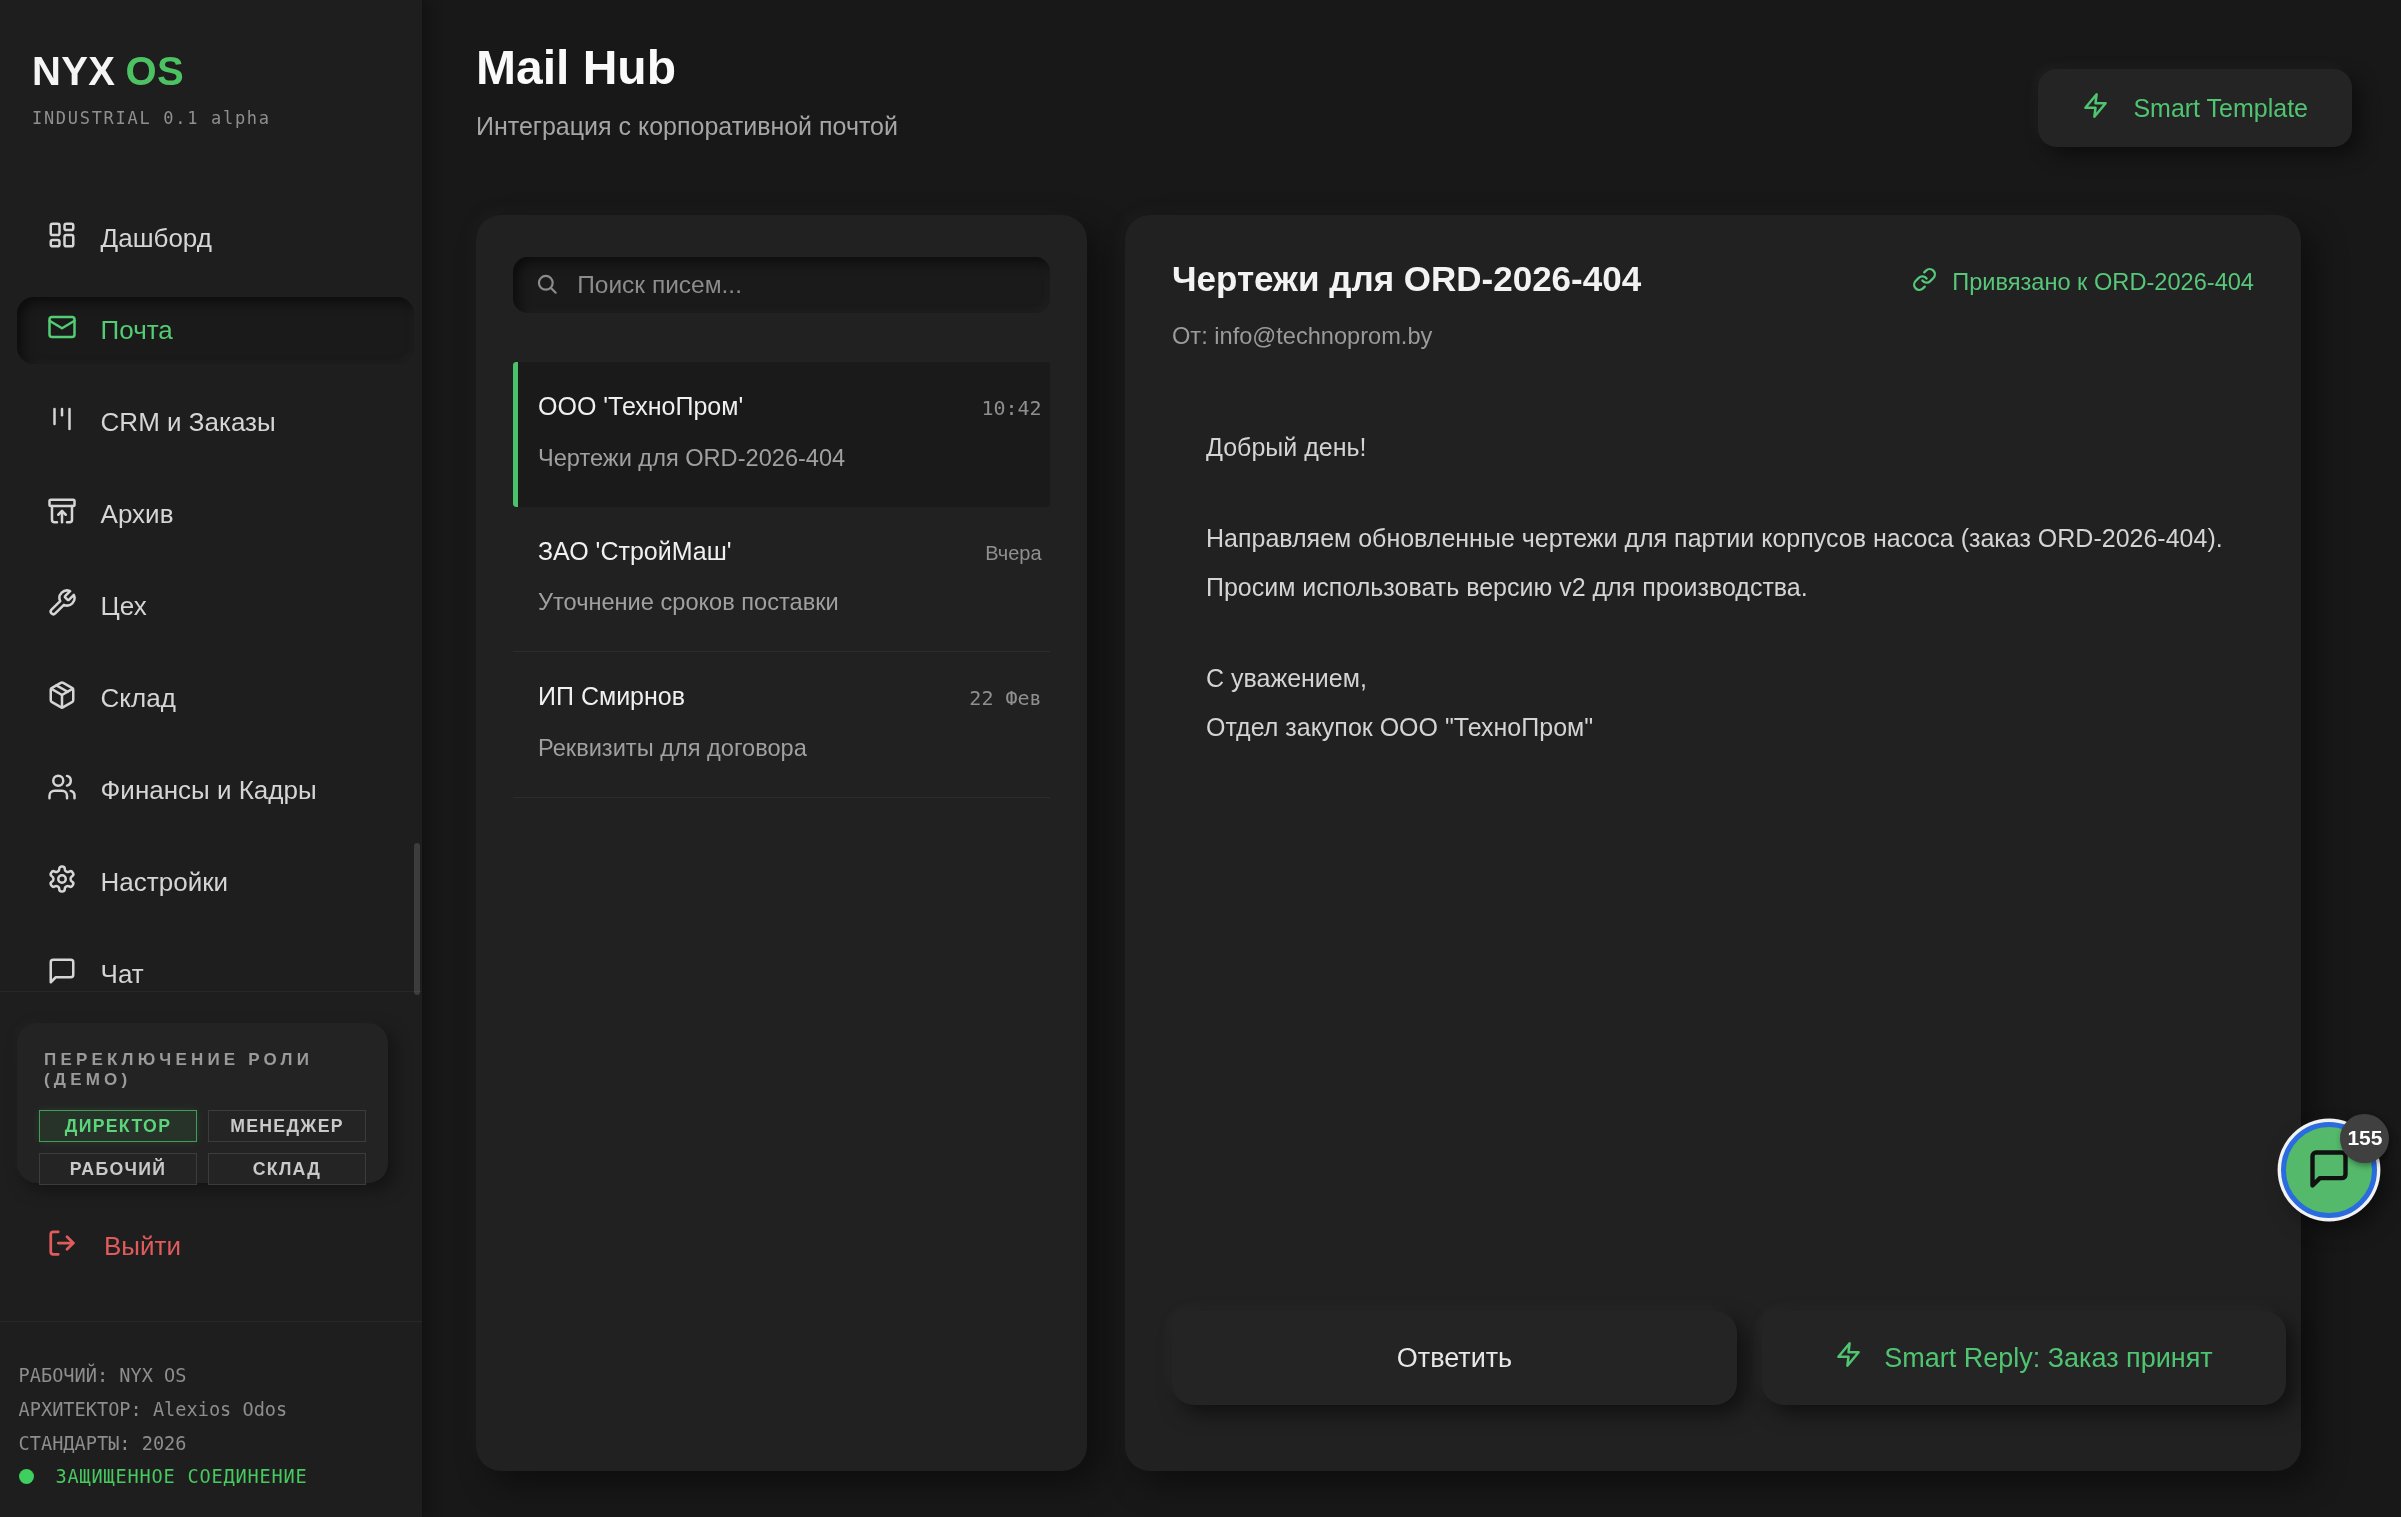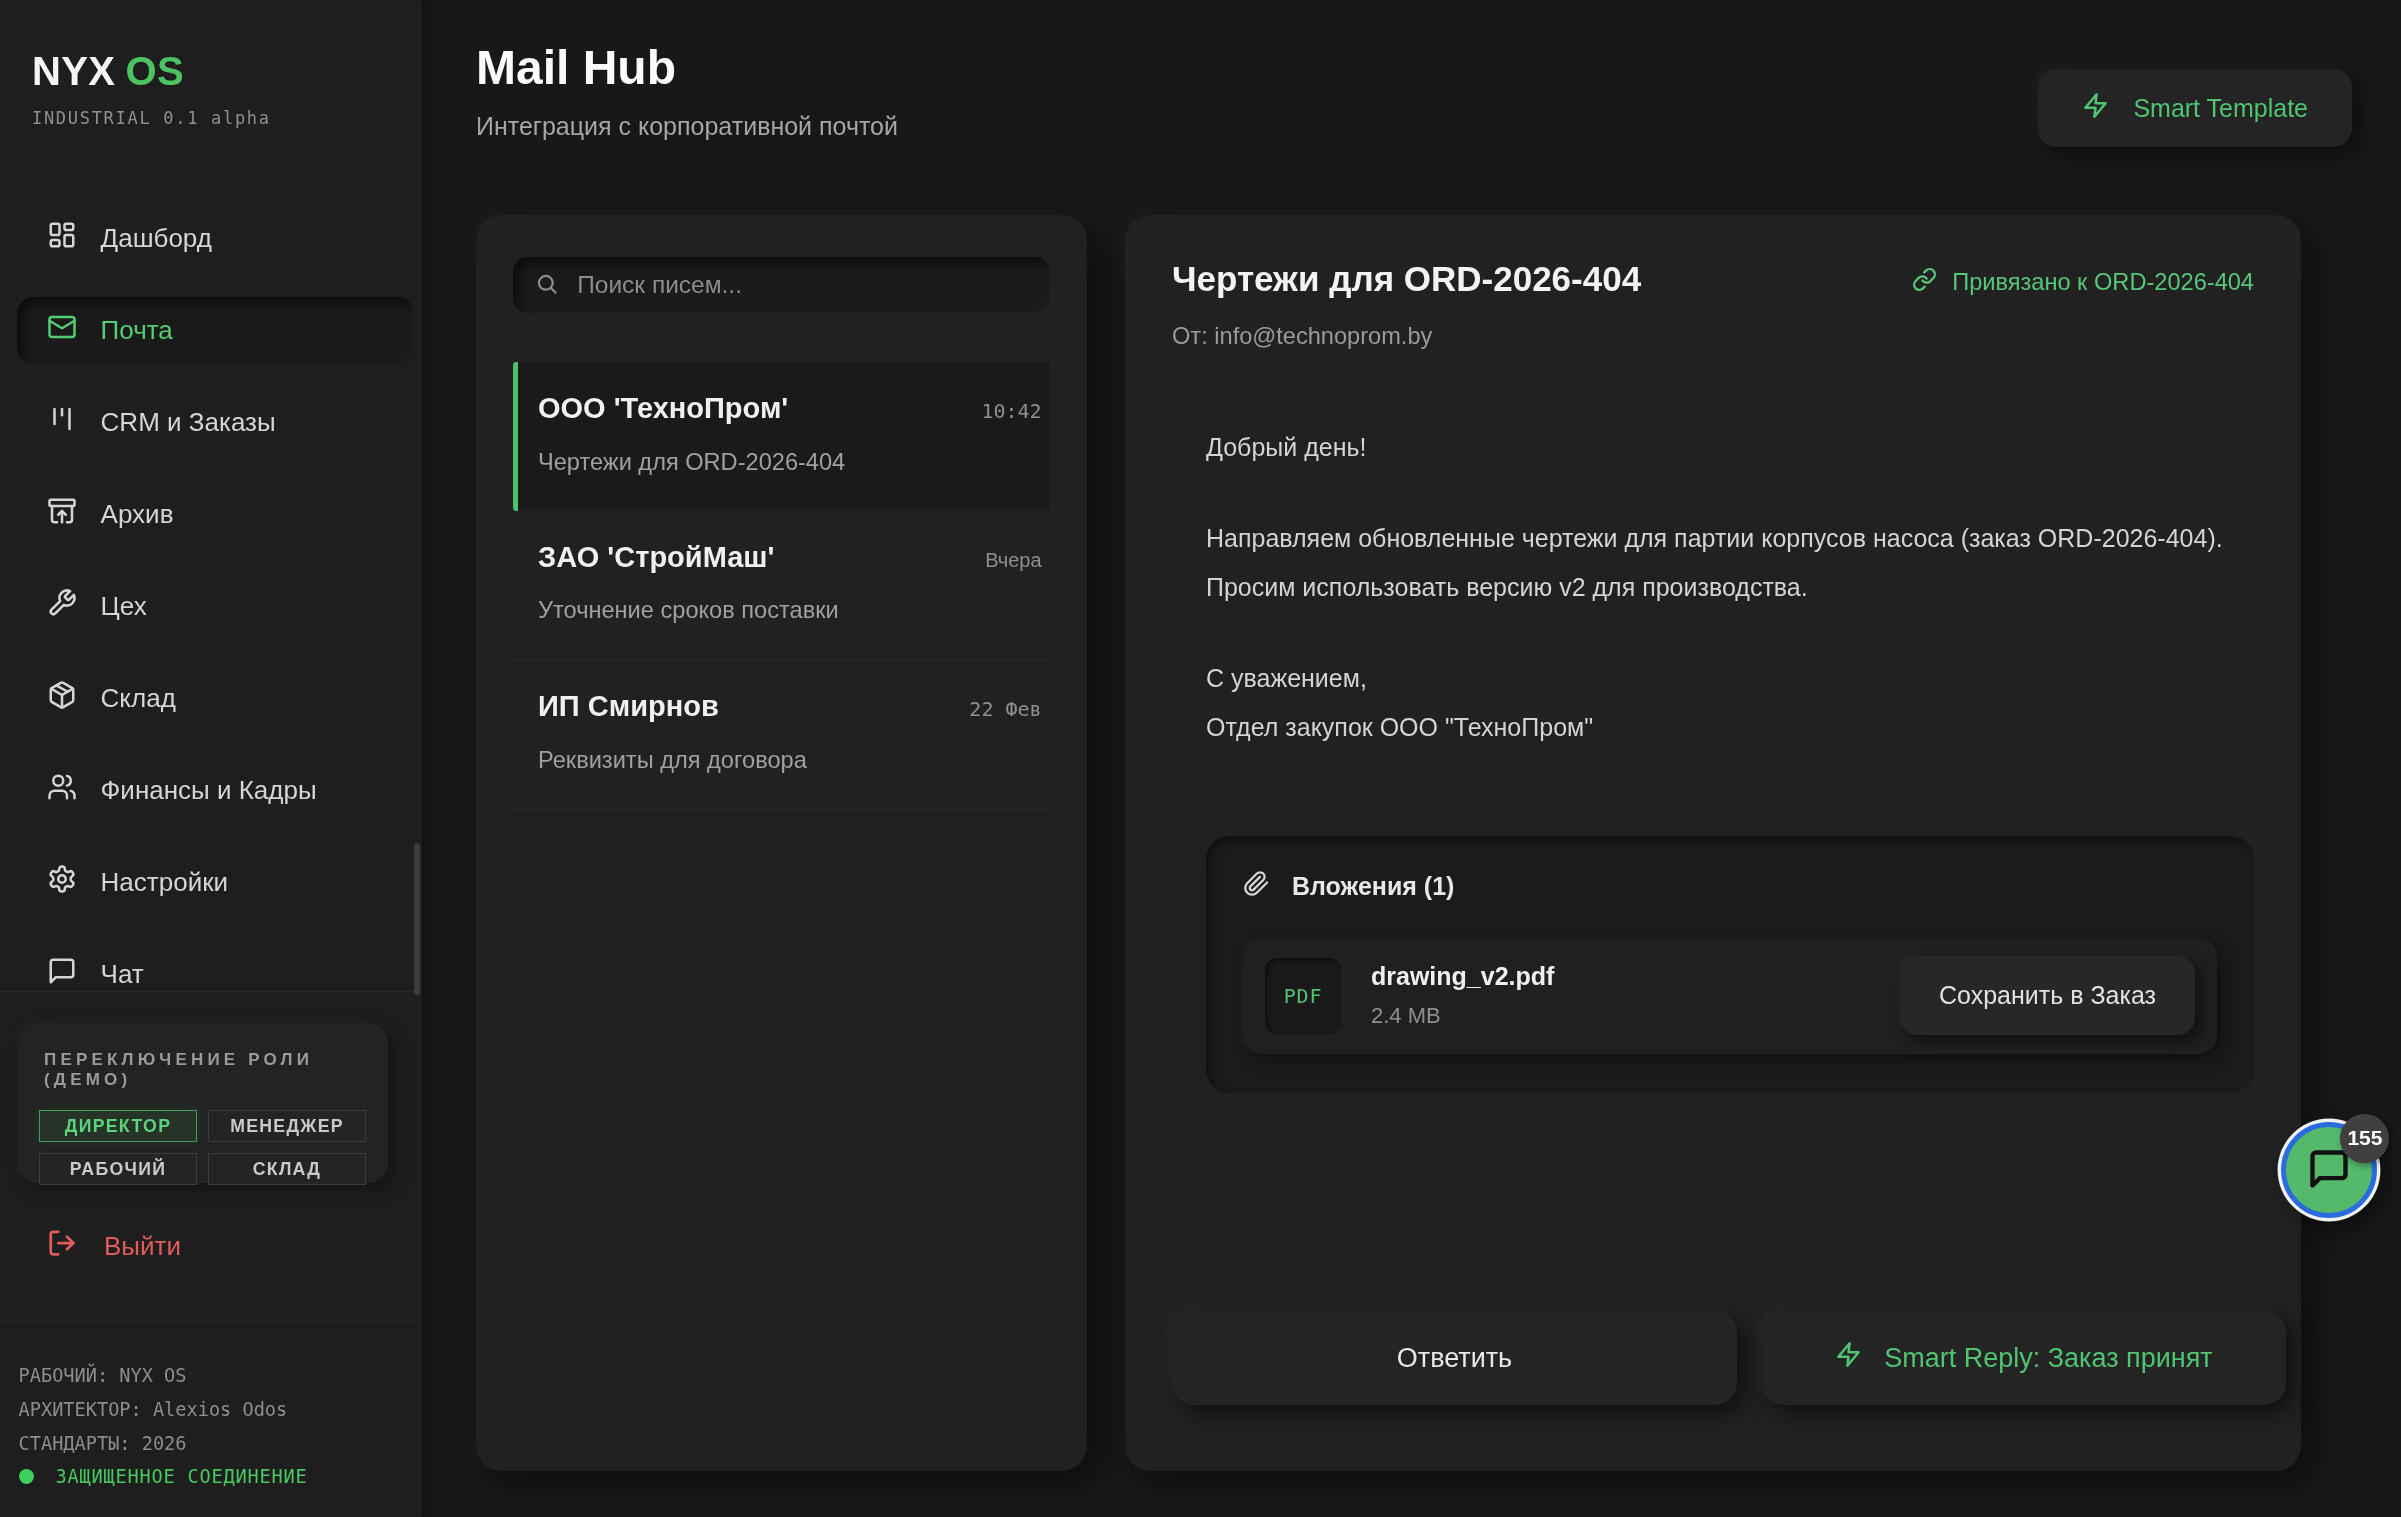--- a/index.html
+++ b/index.html
@@ -100,21 +100,21 @@
   .search-input { flex:1; background:transparent; border:none; outline:none;
                   font-size:24.5px; color:#dedede; font-family:inherit; }
   .search-input::placeholder { color:#8c8c8c; }
 
   .mail-list { margin-top:49px; }
   .mail-item { position:relative; padding:30px 8.4px 35px 25px; cursor:pointer; }
   .mail-item.active { background:#1a1a1a; border-left:5px solid #4cc16c; border-radius:3.4px;
                       padding-left:20px; }
   .mail-item.line { border-bottom:0.8px solid #2c2c2c; }
   .mi-row { display:flex; justify-content:space-between; align-items:baseline; }
-  .mi-sender { font-size:29px; font-weight:700; color:#f0f0f0; }
+  .mi-sender { font-size:25px; font-weight:400; color:#f0f0f0; }
   .mi-time { font-size:20px; color:#8f8f8f; }
   .mi-subject { margin-top:23.6px; font-size:23.6px; color:#a0a0a0; }
 
   
   .detail-header { display:flex; justify-content:space-between; align-items:flex-start; }
   .detail-title { font-size:35px; font-weight:700; color:#f3f3f3; }
   .detail-from { margin-top:23.6px; font-size:23.6px; color:#9a9a9a; }
   .linked-badge { display:flex; align-items:center; gap:15px; margin-top:8.4px;
                   color:#57c77a; font-size:23.6px; cursor:pointer; }
   .linked-badge svg { width:25px; height:25px; stroke:currentColor; fill:none; stroke-width:2.2;
@@ -357,36 +357,20 @@
     <div class="mail-body">
       <div class="bline">Добрый день!</div>
       <div class="gap"></div>
       <div class="bline">Направляем обновленные чертежи для партии корпусов насоса (заказ ORD-2026-404).</div>
       <div class="bline">Просим использовать версию v2 для производства.</div>
       <div class="gap"></div>
       <div class="bline">С уважением,</div>
       <div class="bline">Отдел закупок ООО "ТехноПром"</div>
     </div>
 
-    <div class="attach-card">
-      <div class="attach-head">
-        <span><svg viewBox="0 0 24 24" width="27" height="27">
-              <path d="m21.44 11.05-9.19 9.19a6 6 0 0 1-8.49-8.49l8.57-8.57A4 4 0 1 1 18 8.84l-8.59 8.57a2 2 0 0 1-2.83-2.83l8.49-8.48"></path>
-            </svg></span>
-        <span>Вложения (1)</span>
-      </div>
-      <div class="file-row">
-        <div class="pdf-chip mono">PDF</div>
-        <div class="file-meta">
-          <div class="file-name">drawing_v2.pdf</div>
-          <div class="file-size">2.4 MB</div>
-        </div>
-        <div class="save-btn">Сохранить в Заказ</div>
-      </div>
-    </div>
 
     <div class="detail-actions">
       <div class="action-btn reply-btn">Ответить</div>
       <div class="action-btn smart-reply-btn">
         <span><svg class="zap-svg" viewBox="0 0 24 24">
               <path d="M13 2 3 14h9l-1 8 10-12h-9l1-8z"></path>
             </svg></span>
         <span>Smart Reply: Заказ принят</span>
       </div>
     </div>

